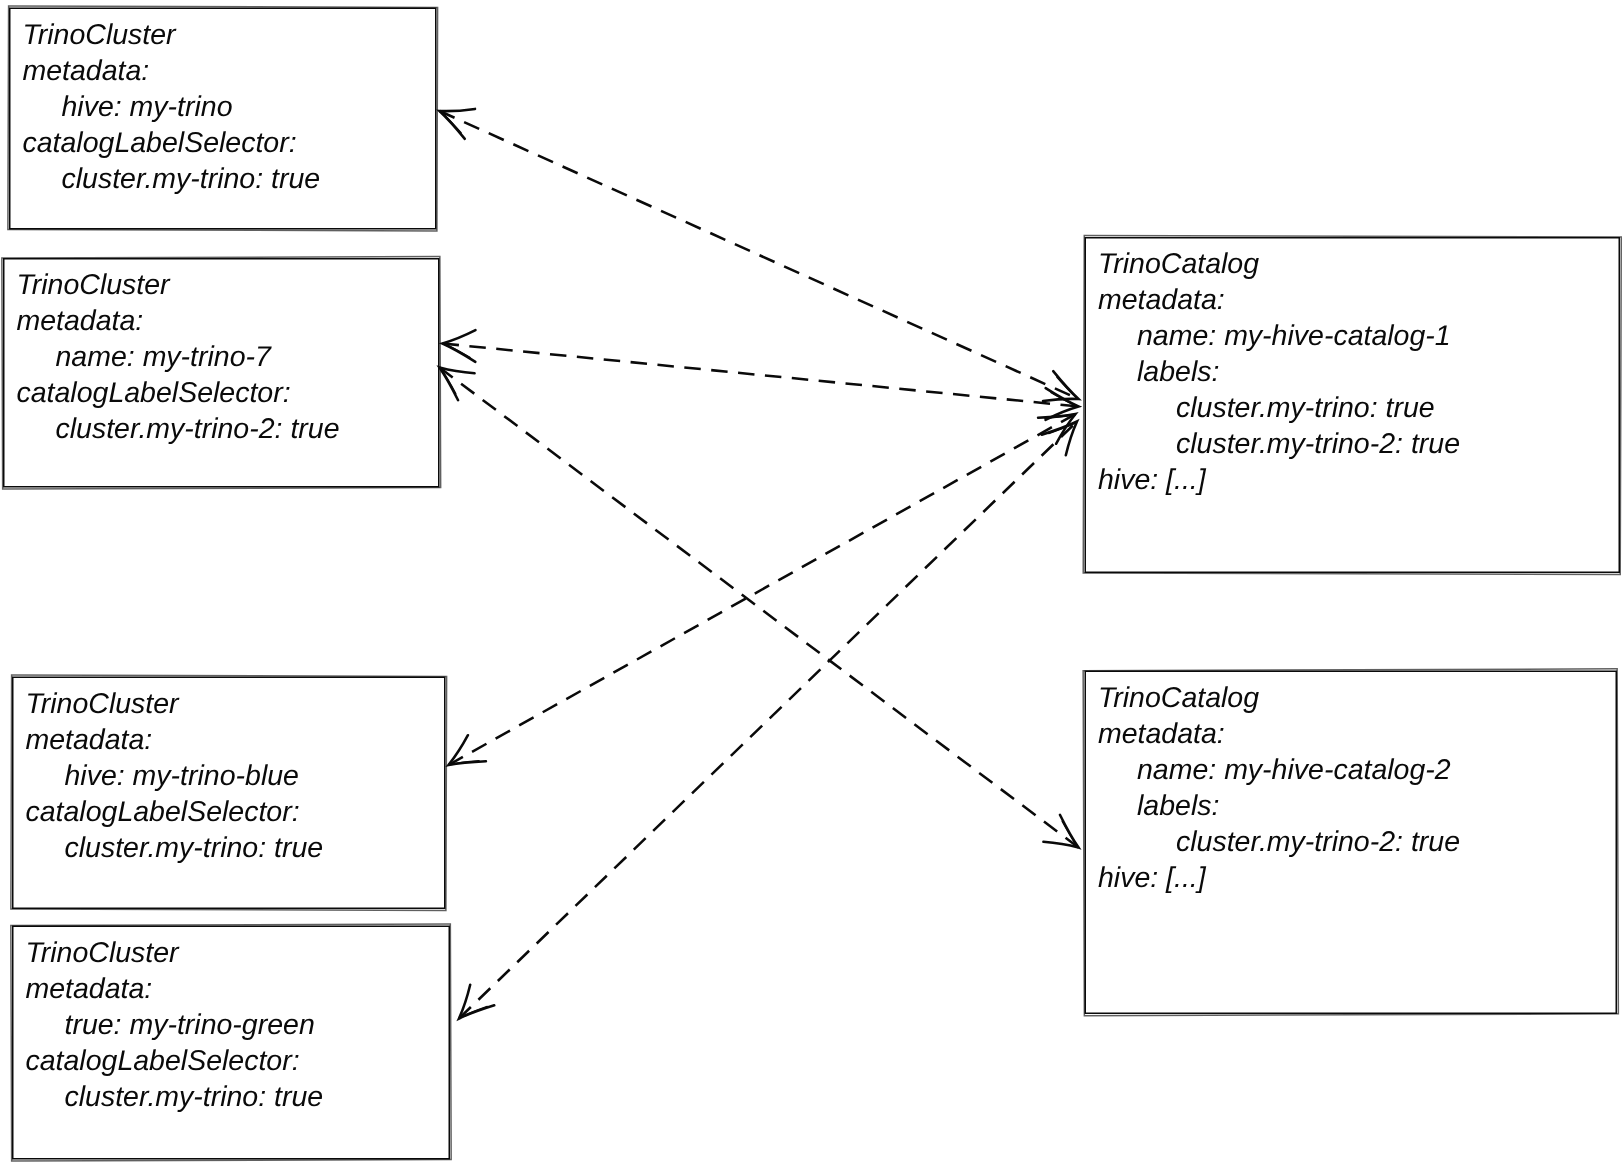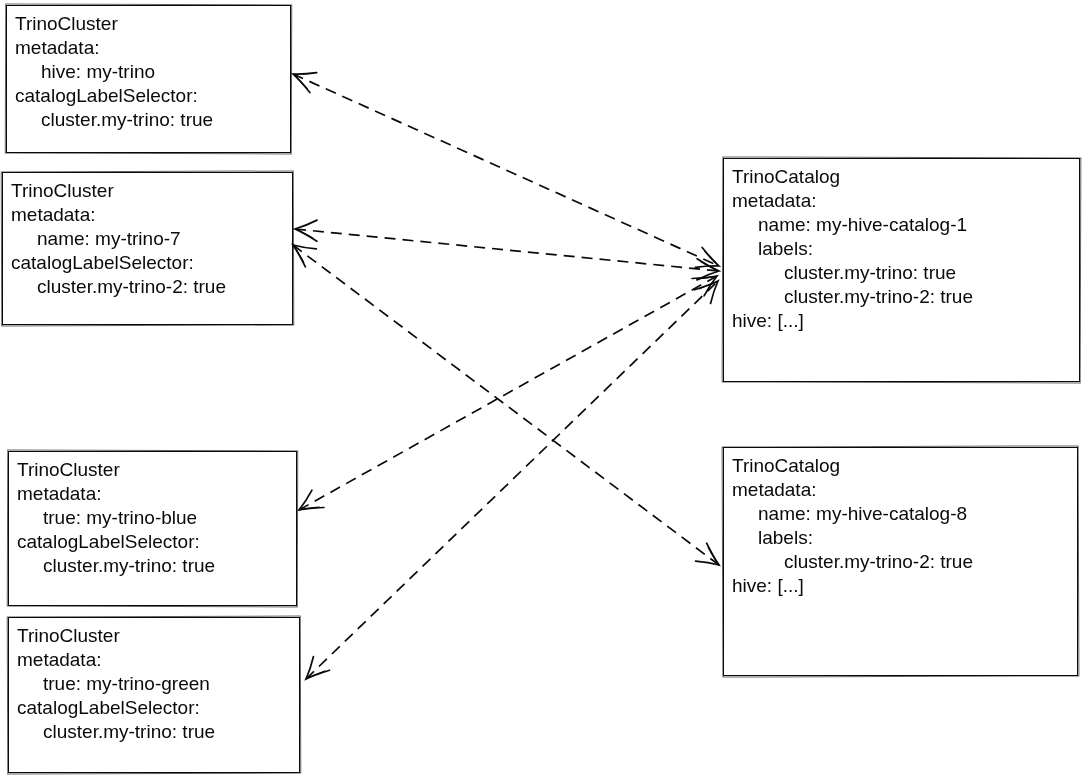--- a/index.html
+++ b/index.html
@@ -30,21 +30,21 @@
     content: "";
     position: absolute;
     inset: -2px;
     border: 1px solid rgba(10,10,10,0.65);
     transform: rotate(0.18deg);
     pointer-events: none;
   }
   .node.alt::after {
     transform: rotate(-0.2deg);
   }
-  .line { white-space: nowrap; }
+  .line { white-space: nowrap; font-style: italic; }
   .i1 { padding-left: 26px; }
   .i2 { padding-left: 52px; }
 
   #n0 { left: 6px;   top: 5px;   width: 285px; height: 148px; }
   #n1 { left: 2px;   top: 172px; width: 291px; height: 153px; }
   #n2 { left: 8px;   top: 451px; width: 289px; height: 155px; }
   #n3 { left: 8px;   top: 617px; width: 292px; height: 156px; }
   #n4 { left: 723px; top: 158px; width: 357px; height: 224px; }
   #n5 { left: 723px; top: 447px; width: 355px; height: 229px; }
 
@@ -80,21 +80,21 @@
     <div class="line">TrinoCluster</div>
     <div class="line">metadata:</div>
     <div class="line i1">name: my-trino-7</div>
     <div class="line">catalogLabelSelector:</div>
     <div class="line i1">cluster.my-trino-2: true</div>
   </div>
 
   <div class="node" id="n2">
     <div class="line">TrinoCluster</div>
     <div class="line">metadata:</div>
-    <div class="line i1">true: my-trino-blue</div>
+    <div class="line i1">hive: my-trino-blue</div>
     <div class="line">catalogLabelSelector:</div>
     <div class="line i1">cluster.my-trino: true</div>
   </div>
 
   <div class="node alt" id="n3">
     <div class="line">TrinoCluster</div>
     <div class="line">metadata:</div>
     <div class="line i1">true: my-trino-green</div>
     <div class="line">catalogLabelSelector:</div>
     <div class="line i1">cluster.my-trino: true</div>
@@ -106,21 +106,21 @@
     <div class="line i1">name: my-hive-catalog-1</div>
     <div class="line i1">labels:</div>
     <div class="line i2">cluster.my-trino: true</div>
     <div class="line i2">cluster.my-trino-2: true</div>
     <div class="line">hive: [...]</div>
   </div>
 
   <div class="node alt" id="n5">
     <div class="line">TrinoCatalog</div>
     <div class="line">metadata:</div>
-    <div class="line i1">name: my-hive-catalog-8</div>
+    <div class="line i1">name: my-hive-catalog-2</div>
     <div class="line i1">labels:</div>
     <div class="line i2">cluster.my-trino-2: true</div>
     <div class="line">hive: [...]</div>
   </div>
 
   <svg id="arrows" viewBox="0 0 1082 775" xmlns="http://www.w3.org/2000/svg">
     <defs>
       <marker id="arrowhead" viewBox="-27 -14 31 28" markerWidth="31" markerHeight="28" refX="0" refY="0" orient="auto-start-reverse" markerUnits="userSpaceOnUse">
         <path d="M -23 -10 Q -9 -3 0 0 Q -10 4 -21 11" fill="none" stroke="#0a0a0a" stroke-width="1.7" stroke-linecap="round"></path>
         <path d="M -19 -7.5 Q -8 -2.5 -2 -0.5" fill="none" stroke="#0a0a0a" stroke-width="1.3" stroke-linecap="round"></path>

